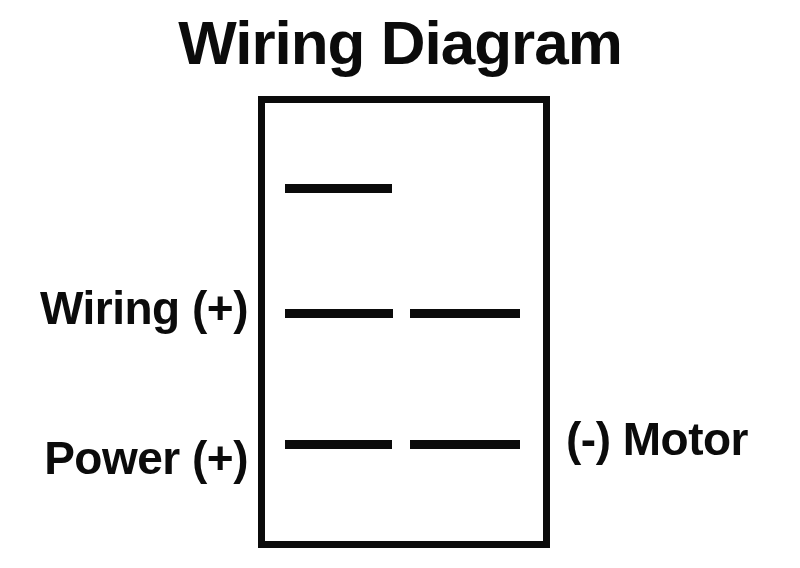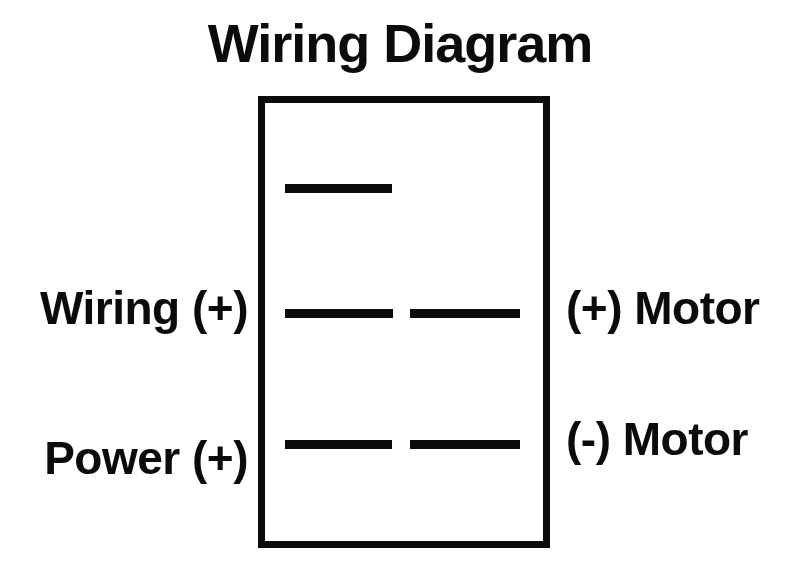--- a/index.html
+++ b/index.html
@@ -17,21 +17,21 @@
     color: #000000;
   }
 
   
   #title {
     position: absolute;
     left: 0;
     top: 8px;
     width: 800px;
     text-align: center;
-    font-size: 54px;
+    font-size: 62px;
     line-height: 70px;
     font-weight: 700;
     letter-spacing: -1px;
     color: #0b0b0b;
     white-space: nowrap;
   }
 
   
   #switch-box {
     position: absolute;
@@ -77,20 +77,19 @@
 
   <div id="title">Wiring Diagram</div>
 
   <div id="switch-box"></div>
 
   <div class="terminal-bar" style="left:285px; top:184px; width:107px;"></div>
 
   <div class="side-label label-left" style="top:285px;">Wiring (+)</div>
   <div class="terminal-bar" style="left:285px; top:309px; width:108px;"></div>
   <div class="terminal-bar" style="left:410px; top:309px; width:110px;"></div>
-  <div class="side-label label-right" style="top:285px;">(+) Motor</div>
 
   <div class="side-label label-left" style="top:416px;margin-top:19px;">Power (+)</div>
   <div class="terminal-bar" style="left:285px; top:440px; width:107px;"></div>
   <div class="terminal-bar" style="left:410px; top:440px; width:110px;"></div>
   <div class="side-label label-right" style="top:416px;">(-) Motor</div>
 
 </div>
 
 </body></html>

